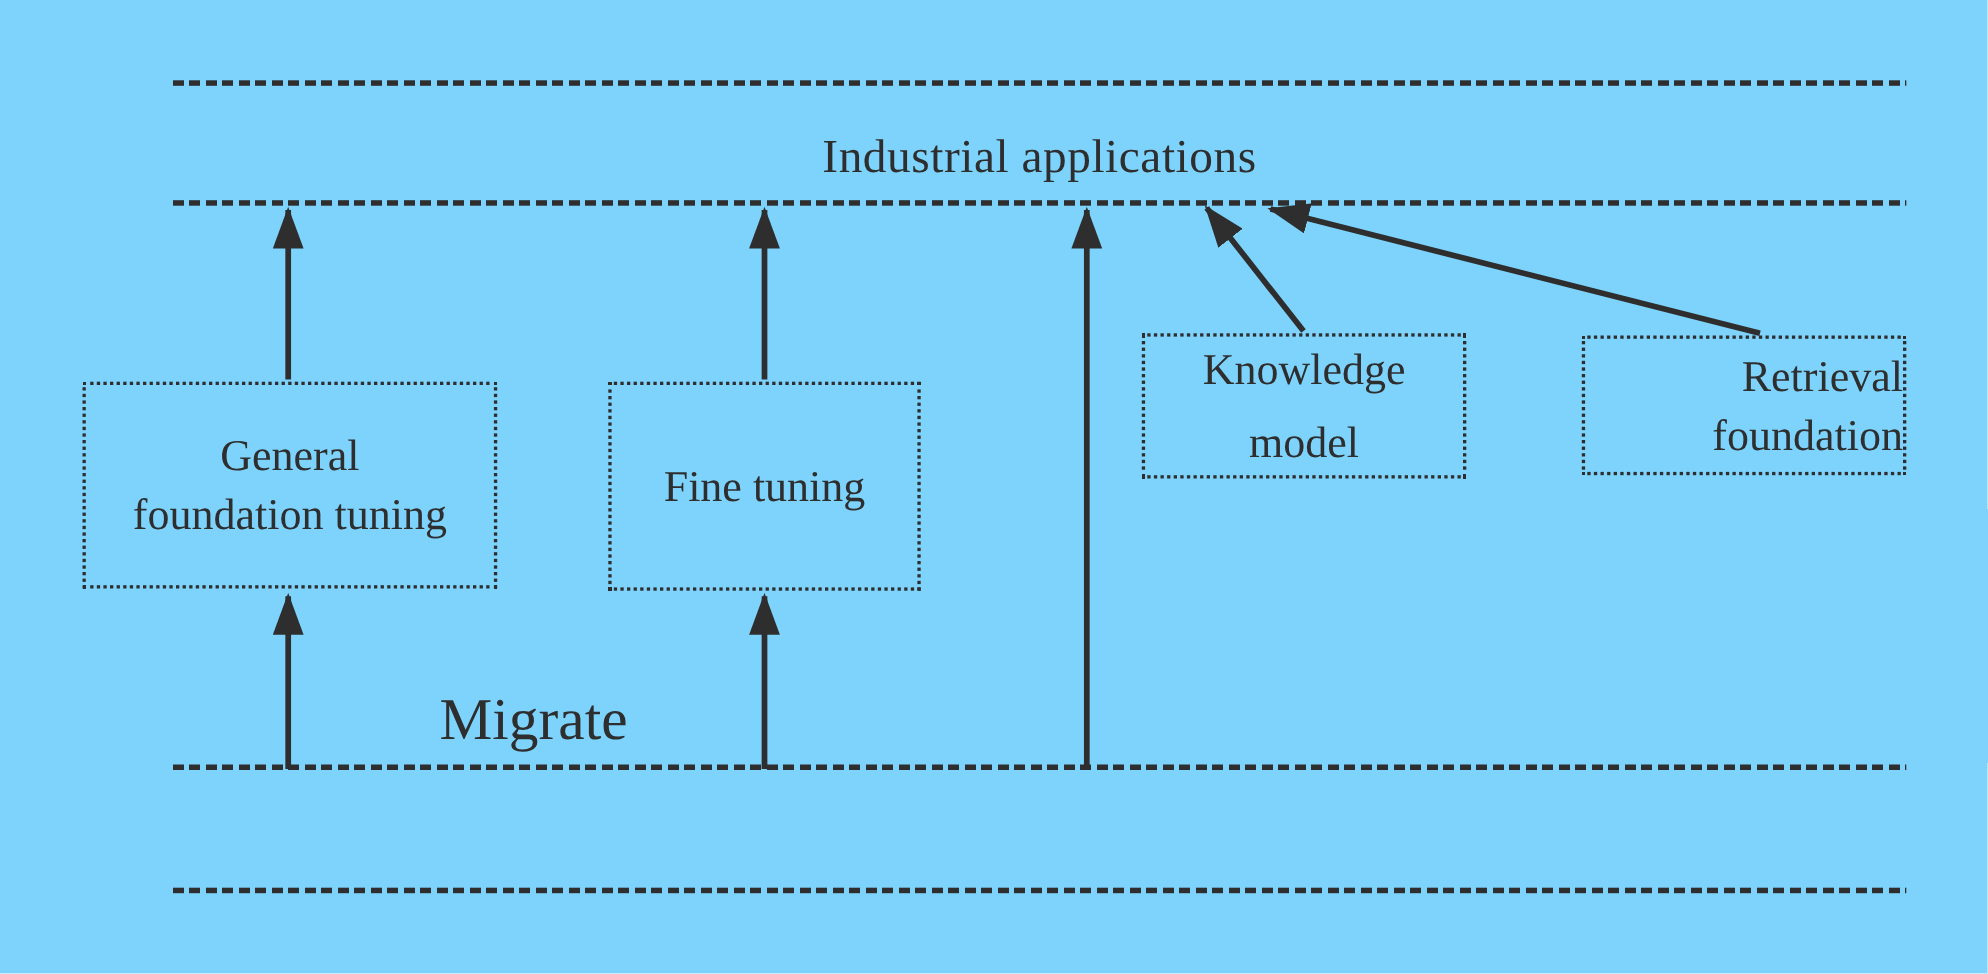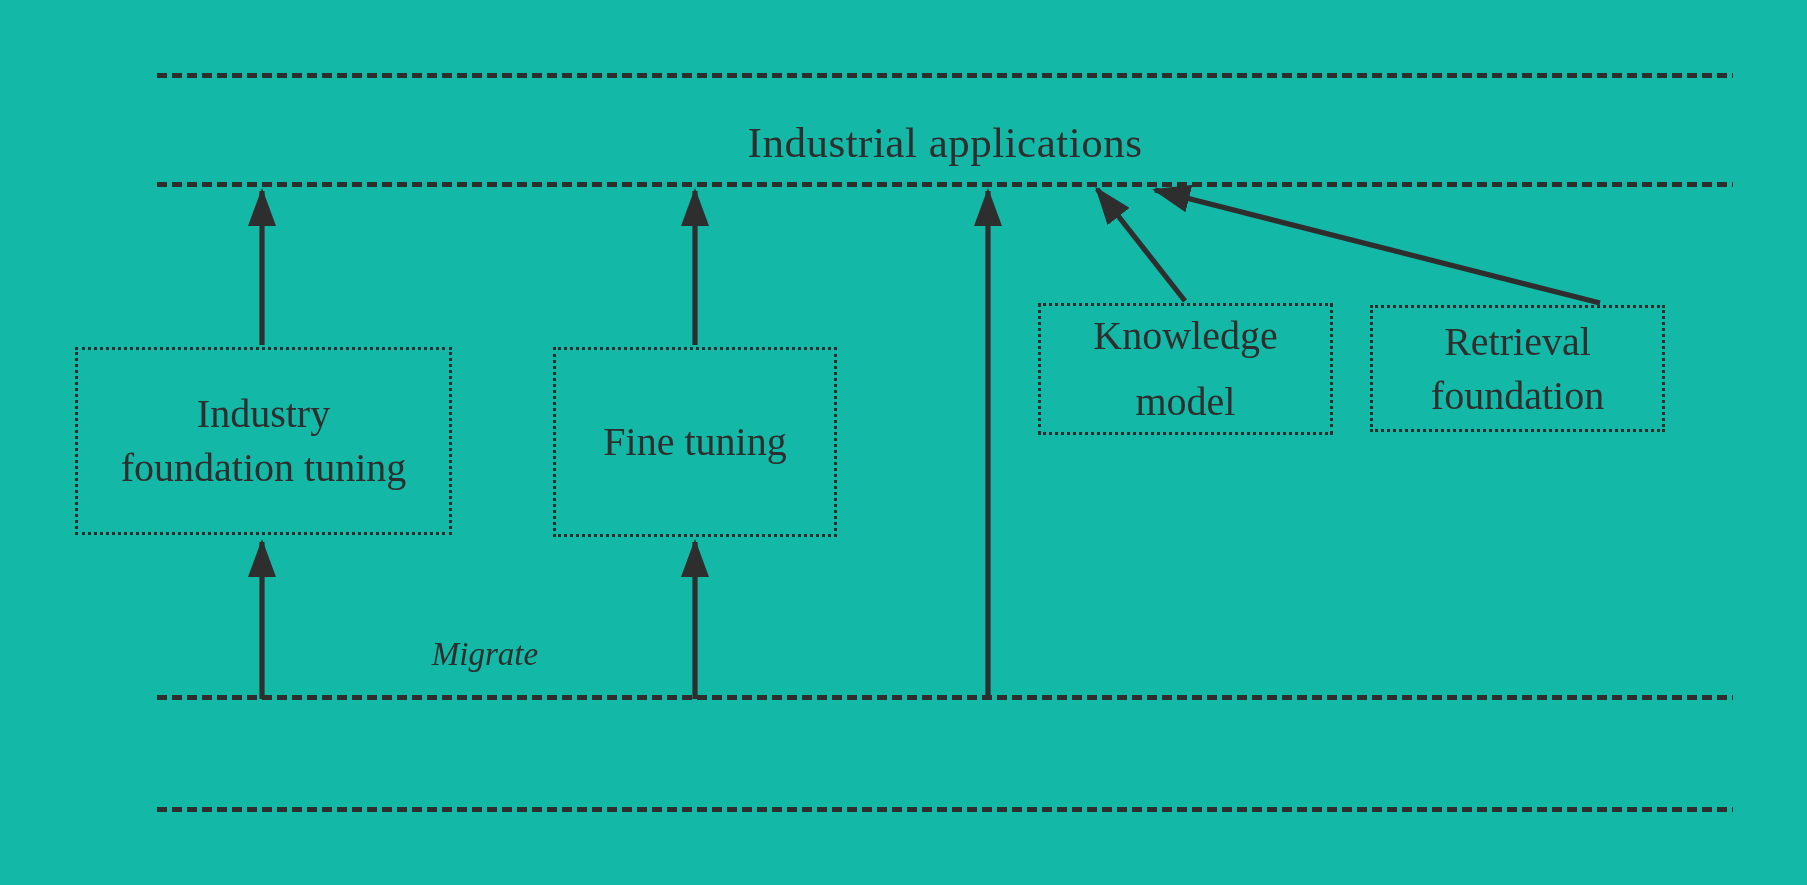--- a/index.html
+++ b/index.html
@@ -4,21 +4,21 @@
 <style>
   html, body {
     margin: 0;
     padding: 0;
     background: #ffffff;
   }
   .stage {
     position: relative;
     width: 1807px;
     height: 885px;
-    background: #14b8a6;
+    background: #7dd3fc;
     font-family: "Liberation Serif", "DejaVu Serif", serif;
     color: #2e2e2e;
     overflow: hidden;
   }
 
   
   .dash-line {
     position: absolute;
     left: 157px;
     width: 1576px;
@@ -55,35 +55,34 @@
     align-items: center;
     justify-content: center;
     text-align: center;
     font-size: 40px;
     line-height: 1.35;
     white-space: nowrap;
   }
   .box-ifm { left: 75px;   top: 347px; width: 377px; height: 188px; }
   .box-ft  { left: 553px;  top: 347px; width: 284px; height: 190px; }
   .box-kb  { left: 1038px; top: 303px; width: 295px; height: 132px; gap: 12px; }
-  .box-rm  { left: 1370px; top: 305px; width: 295px; height: 127px; }
+  .box-rm  { left: 1438px; top: 305px; width: 295px; height: 127px; align-items: flex-end; }
 
   
   .migrate {
     position: absolute;
     left: 385px;
     top: 628px;
     width: 200px;
     height: 52px;
     display: flex;
     align-items: center;
     justify-content: center;
-    font-size: 33px;
+    font-size: 54px;
     white-space: nowrap;
-    font-style: italic;
   }
 
   
   .arrows {
     position: absolute;
     left: 0;
     top: 0;
     width: 1807px;
     height: 885px;
     pointer-events: none;
@@ -99,21 +98,21 @@
 <div class="stage">
 
   <div class="dash-line line-a"></div>
   <div class="dash-line line-b"></div>
   <div class="dash-line line-c"></div>
   <div class="dash-line line-d"></div>
 
   <div class="band-label top-band">Industrial applications</div>
 
   <div class="box box-ifm">
-    <div>Industry</div>
+    <div>General</div>
     <div>foundation tuning</div>
   </div>
 
   <div class="box box-ft">
     <div>Fine tuning</div>
   </div>
 
   <div class="box box-kb">
     <div>Knowledge</div>
     <div>model</div>

